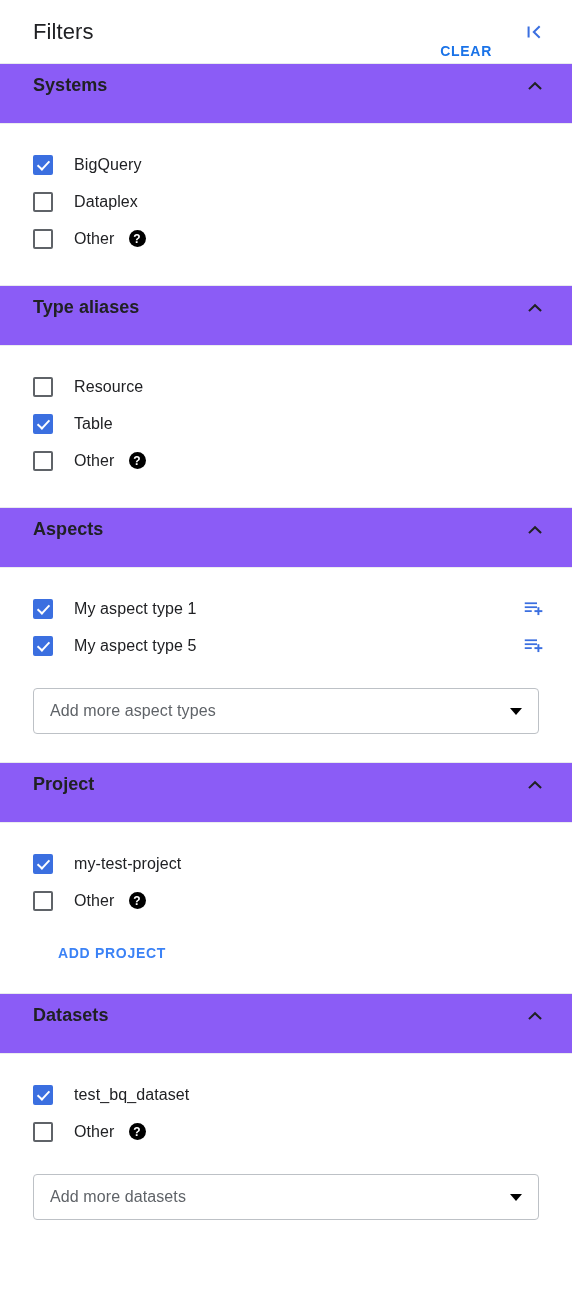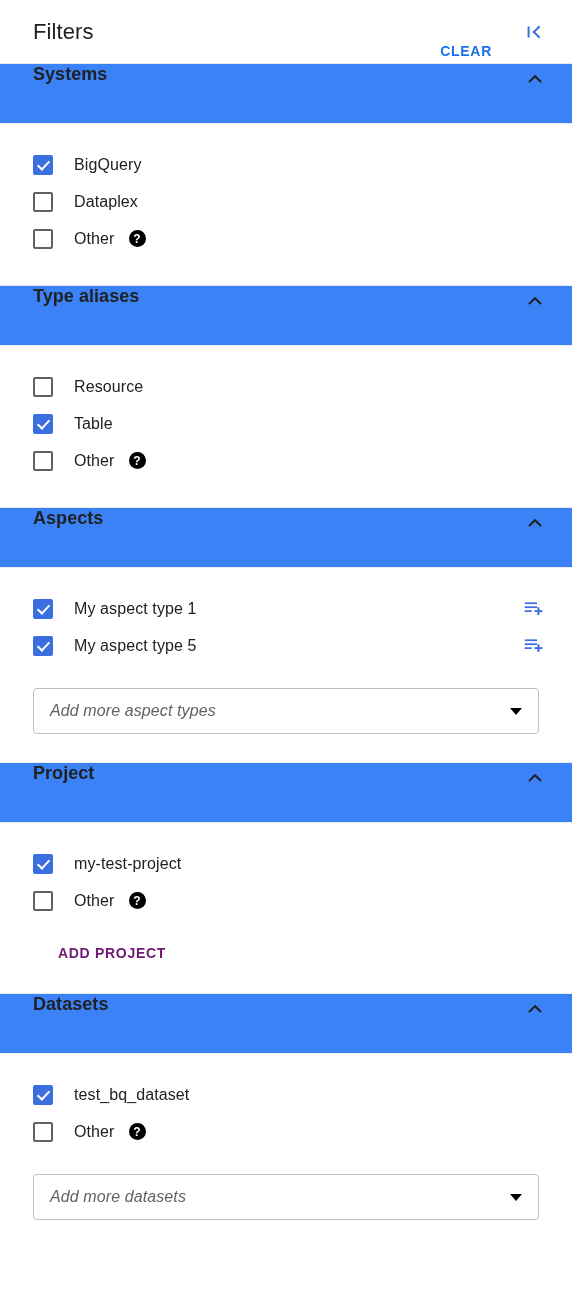--- a/index.html
+++ b/index.html
@@ -56,22 +56,23 @@
     background: none;
     border: none;
     cursor: pointer;
   }
 
   
   .section { border-bottom: 1px solid #e8eaed; }
   .section:last-child { border-bottom: none; }
   .section-header {
     height: 60px;
-    background: #3b82f6;
-    display: flex;
+    background: #8b5cf6;
+    display: flex;
+    align-items: center;
     padding: 0 22px 16px 33px;
     cursor: pointer;
     border-bottom: 1px solid #ebedef;
   }
   .section-header-title {
     flex: 1;
     font-size: 18px;
     font-weight: 700;
     color: #202124;
     letter-spacing: 0.05px;
@@ -159,36 +160,35 @@
     align-items: center;
     padding: 0 16px 0 16px;
     cursor: pointer;
     background: #ffffff;
   }
   .select-placeholder {
     flex: 1;
     font-size: 16px;
     color: #5f6368;
     letter-spacing: 0.1px;
-    font-style: italic;
   }
   .tri-down {
     width: 0; height: 0;
     border-left: 6px solid transparent;
     border-right: 6px solid transparent;
     border-top: 7px solid #000000;
   }
 
   
   .text-btn {
     margin: 22px 0 0 30px;
     font-size: 14px;
     font-weight: 600;
     letter-spacing: 0.7px;
-    color: #701a75;
+    color: #3b82f6;
     background: none;
     border: none;
     cursor: pointer;
     padding: 4px 8px;
     font-family: "Liberation Sans", sans-serif;
     display: inline-block;
   }
 </style>
 </head>
 <body>

